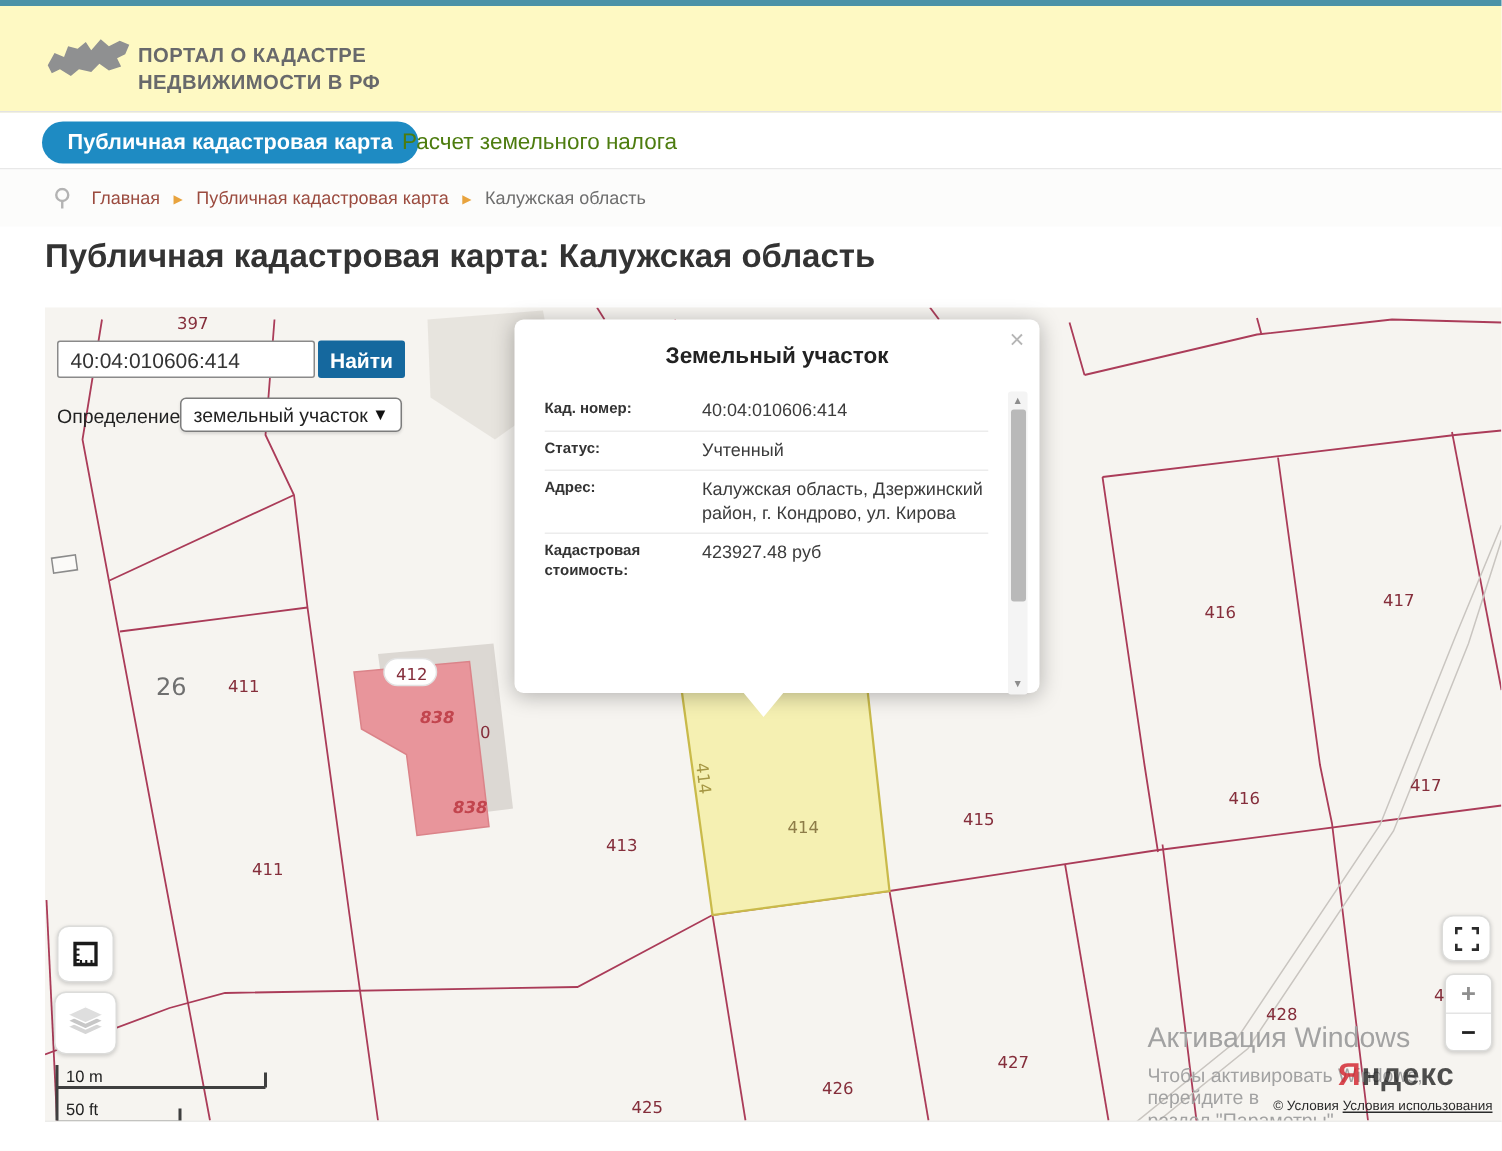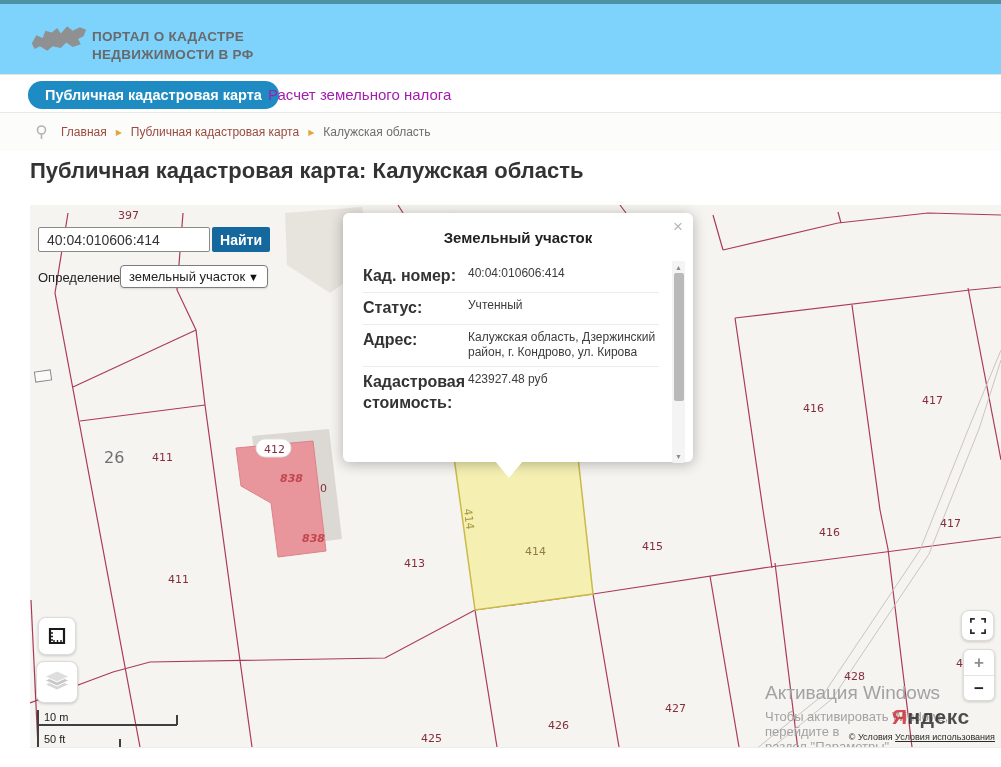--- a/index.html
+++ b/index.html
@@ -1,25 +1,25 @@
 <!DOCTYPE html>
 <html><head>
 <meta charset="utf-8">
 <style>
   * { margin:0; padding:0; box-sizing:border-box; }
   html,body { width:1001px; height:767px; background:#fff; font-family:"Liberation Sans", sans-serif; overflow:hidden; }
 
   
   .topbar { position:absolute; left:0; top:0; width:1001px; height:4px; background:#4b92a7; }
-  .logo-row { position:absolute; left:0; top:4px; width:1001px; height:71px; background:#7dd3fc; border-bottom:1px solid #e3e3e3; }
+  .logo-row { position:absolute; left:0; top:4px; width:1001px; height:71px; background:#fef9c3; border-bottom:1px solid #e3e3e3; }
   .russia { position:absolute; left:30px; top:14px; }
   .brand { position:absolute; left:92px; top:24px; font-size:13.5px; font-weight:bold; color:#68696b; line-height:1.3; letter-spacing:.3px; }
   .tabs-row { position:absolute; left:0; top:76px; width:1001px; height:37px; background:#fff; border-bottom:1px solid #e8e8e8; }
   .tab-active { position:absolute; left:28px; top:5px; height:28px; padding:0 17px; background:#1e8bc3; color:#fff; font-size:14.5px; font-weight:bold; border-radius:14px; line-height:28px; cursor:pointer; }
-  .tab-link { position:absolute; left:268px; top:10px; font-size:15px; color:#a21caf; cursor:pointer; }
+  .tab-link { position:absolute; left:268px; top:10px; font-size:15px; color:#4d7c0f; cursor:pointer; }
   .crumbs { position:absolute; left:0; top:113px; width:1001px; height:38px; background:#fcfcfb; display:flex; align-items:center; padding-left:36px; font-size:12px; }
   .crumb-link { color:#9b4b3f; text-decoration:none; cursor:pointer; }
   .crumb-last { color:#6e6e6e; }
   .crumb-sep { color:#e8a33d; font-size:8px; margin:0 9px; }
   .pin { margin-right:14px; }
   .page-title { position:absolute; left:30px; top:158px; font-size:22px; font-weight:600; color:#333; }
 
   
   .map { position:absolute; left:30px; top:205px; width:971px; height:543px; background:#f6f4f0; overflow:hidden; border-bottom:1px solid #ececea; }
   .map svg.base { position:absolute; left:0; top:0; z-index:0; }
@@ -38,21 +38,21 @@
   .filter-select .chev { position:absolute; right:8px; top:1px; font-size:11px; color:#111; }
 
   
   .popup { position:absolute; left:343px; top:213px; width:350px; height:249px; background:#fff; border-radius:6px; box-shadow:0 2px 14px rgba(0,0,0,.28); z-index:6; }
   .popup:after { content:""; position:absolute; left:152px; bottom:-16px; border-left:14px solid transparent; border-right:14px solid transparent; border-top:17px solid #fff; }
   .popup-close { position:absolute; right:10px; top:4px; font-size:17px; color:#b5b5b5; cursor:pointer; }
   .popup-title { text-align:center; font-size:15px; font-weight:bold; color:#222; padding-top:16px; }
   .popup-rows { position:absolute; left:20px; right:34px; top:48px; height:201px; overflow:hidden; }
   .prow { display:flex; padding:5px 0; border-bottom:1px solid #ececec; }
   .prow:last-child { border-bottom:none; }
-  .plabel { width:103px; flex:none; font-size:16px; font-weight:bold; color:#333; line-height:1.3; }
+  .plabel { width:103px; flex:none; font-size:10px; font-weight:bold; color:#333; line-height:1.3; }
   .pvalue { flex:1; font-size:12px; color:#3c3c3c; line-height:1.3; padding-left:2px; }
   .pscroll { position:absolute; right:8px; top:48px; width:13px; height:202px; background:#f4f4f4; border-radius:2px; }
   .pthumb { position:absolute; left:1.5px; top:12px; width:10px; height:128px; background:#b9b9b9; border-radius:2px; }
   .parrow { position:absolute; left:0; width:13px; text-align:center; font-size:7px; color:#8d8d8d; }
 
   
   .ctl { position:absolute; background:#fff; border:1px solid #dcdcda; border-radius:8px; box-shadow:0 1px 3px rgba(0,0,0,.18); z-index:4; display:flex; align-items:center; justify-content:center; cursor:pointer; }
   .ruler-btn { left:8px; top:412px; width:38px; height:38px; }
   .layers-btn { left:6px; top:456px; width:42px; height:42px; }
   .fs-btn { left:931px; top:405px; width:33px; height:31px; }

